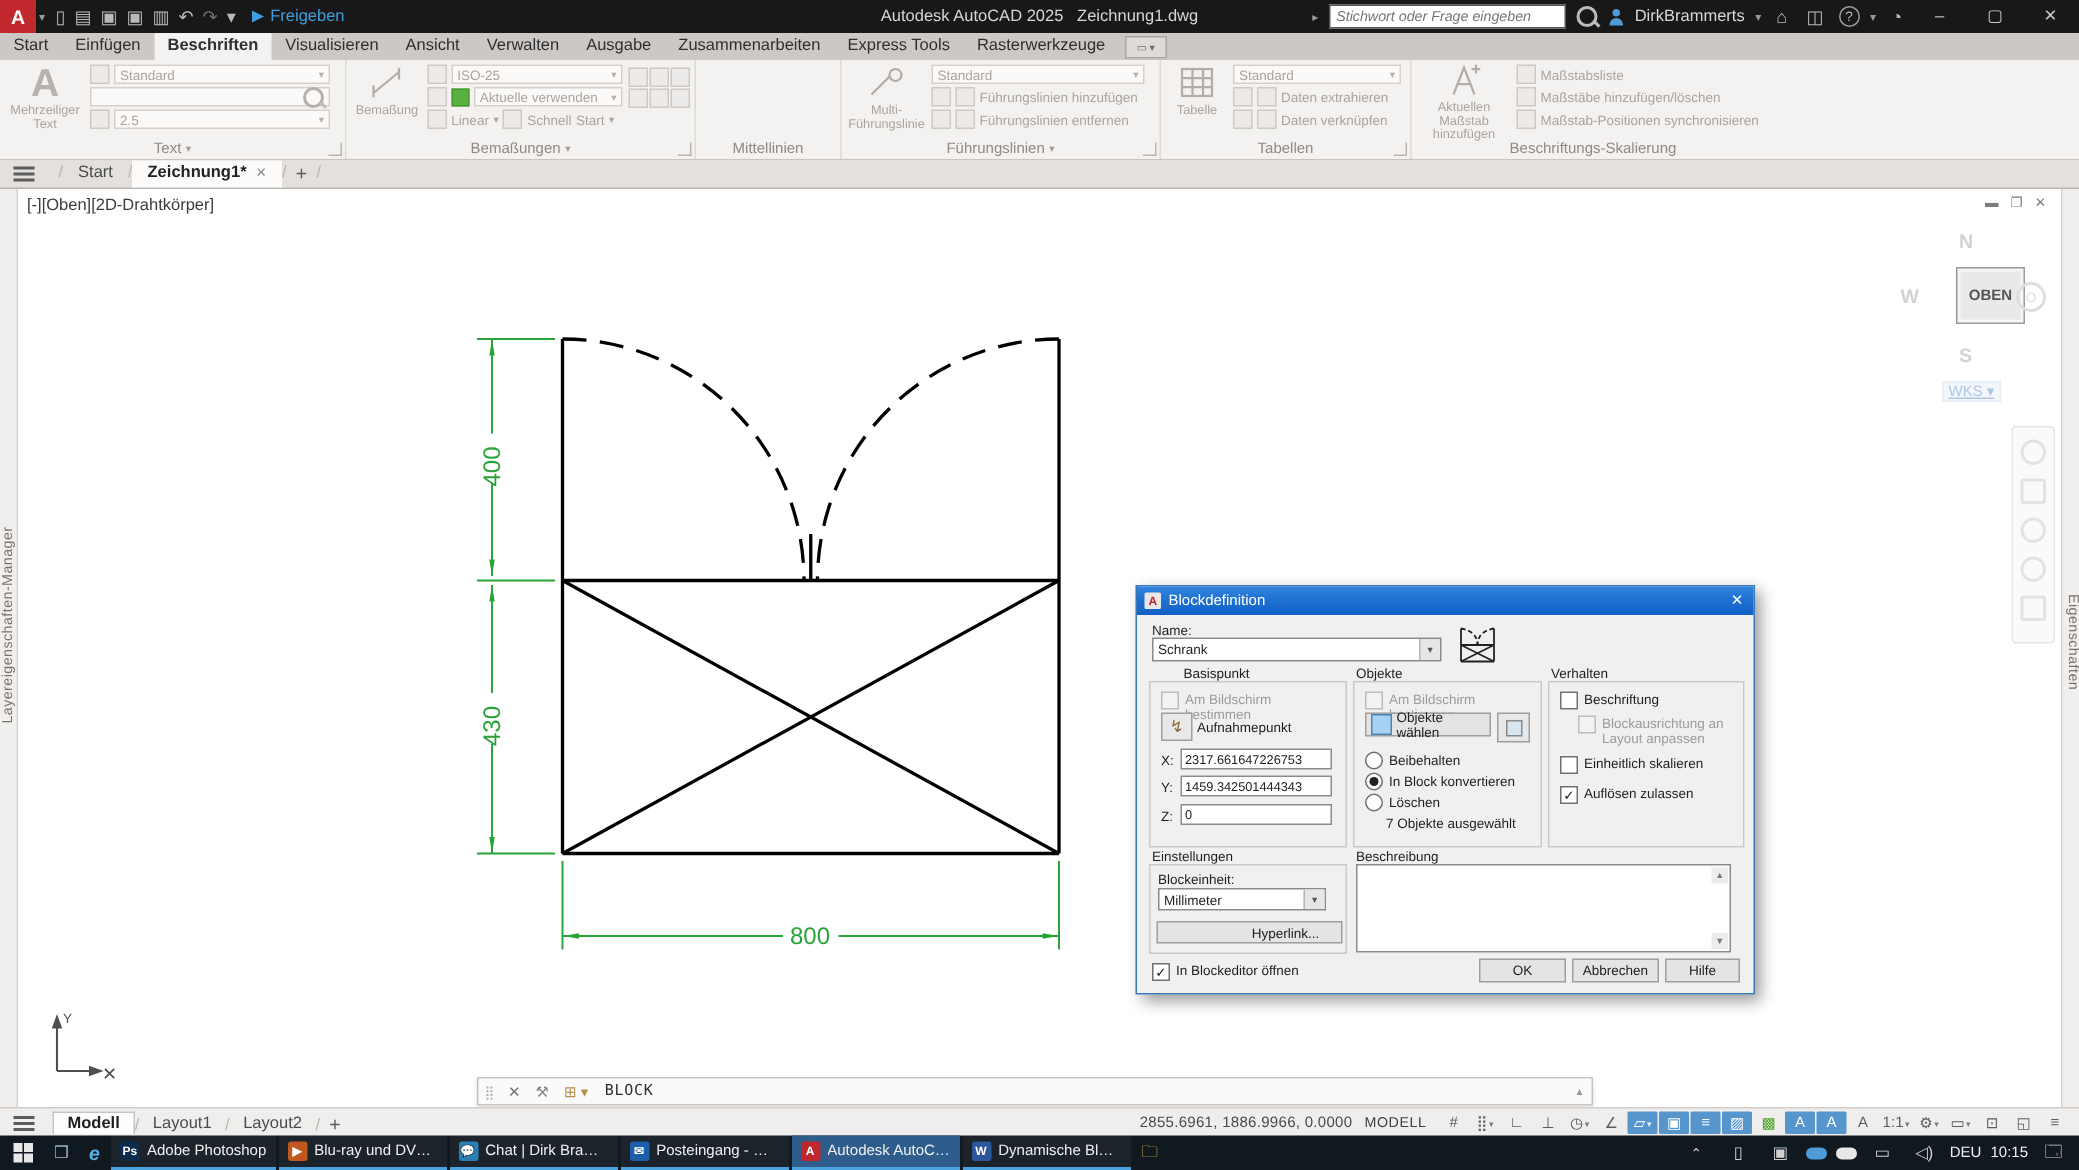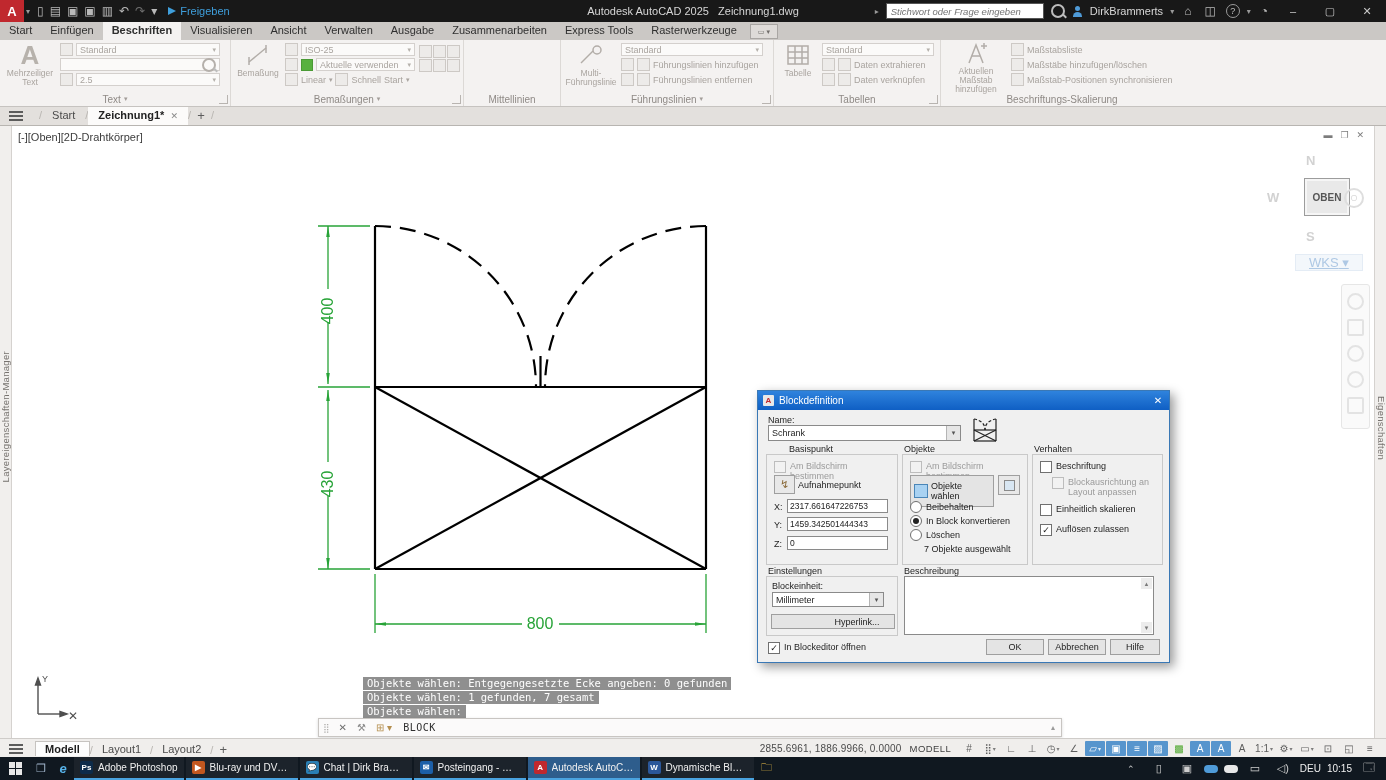--- a/index.html
+++ b/index.html
@@ -82,22 +82,22 @@
   #vplabel{position:absolute;top:5px;left:18px;font-size:11px;color:#3c3c3c;}
   
   #vcube-n{top:27px;left:1306px;}  #vcube-w{top:64px;left:1267px;}
   #vcube-s{top:103px;left:1306px;} 
   .vletter{position:absolute;font-size:13px;font-weight:bold;color:#d2d2d2;}
   #vcube-top{position:absolute;top:52px;left:1288px;width:44px;height:36px;background:#e9e9e9;
              border:1px solid #9c9c9c;display:flex;align-items:center;justify-content:center;
              font-size:10px;font-weight:bold;color:#555;box-shadow:inset 0 0 0 2px #f6f6f6;margin-left:16px;}
   #vcube-o{position:absolute;top:62px;left:1344px;width:16px;height:16px;border:2px solid #dedede;
            border-radius:50%;color:#dcdcdc;font-size:9px;display:flex;align-items:center;justify-content:center;}
-  #vcube-wcs{position:absolute;top:128px;left:1295px;font-size:13px;color:#aec8e4;background:#f3f7fb;
-             padding:0 13px;border:1px solid #e4ecf5;text-decoration:underline;}
+  #vcube-wcs{position:absolute;top:128px;left:1295px;font-size:10px;color:#aec8e4;background:#f3f7fb;
+             padding:0 3px;border:1px solid #e4ecf5;text-decoration:underline;}
   #dwg-ctl{position:absolute;top:4px;right:22px;display:flex;gap:8px;color:#7c7c7c;font-size:9px;}
   
   #navbar{position:absolute;top:158px;left:1341px;width:27px;height:135px;background:#fafafa;
           border:1px solid #e6e6e6;border-radius:3px;display:flex;flex-direction:column;
           align-items:center;gap:9px;padding-top:8px;}
   #navbar span{display:block;width:13px;height:13px;border:2px solid #e3e3e3;border-radius:50%;}
   #navbar span.sq{border-radius:2px;}
   
   #cmd-history{position:absolute;left:363px;top:551px;display:flex;flex-direction:column;gap:1px;align-items:flex-start;}
   .cmdline{background:#8f8f8f;color:#fdfdfd;font-family:"DejaVu Sans Mono",monospace;font-size:10.5px;
@@ -538,25 +538,20 @@
       <g stroke="#4f4f4f" stroke-width="1.4" fill="none">
         <line x1="10" y1="12" x2="10" y2="43"></line>
         <line x1="10" y1="43" x2="34" y2="43"></line>
         <polygon points="10,7 7.5,14 12.5,14" fill="#4f4f4f"></polygon>
         <polygon points="39,43 32,40.5 32,45.5" fill="#4f4f4f"></polygon>
       </g>
       <text x="14" y="11" font-size="9" fill="#4f4f4f">Y</text>
     </svg>
     <span id="crosshair">✕</span>
 
-    <div id="cmd-history">
-        <div class="cmdline">Objekte wählen: Entgegengesetzte Ecke angeben: 0 gefunden</div>
-        <div class="cmdline">Objekte wählen: 1 gefunden, 7 gesamt</div>
-        <div class="cmdline">Objekte wählen:</div>
-      </div>
     <div id="cmdbar">
       <span class="grip">⣿</span>
       <span class="cx">✕</span>
       <span class="cwr">⚒</span>
       <span class="cwr" style="color:#b58f4f;">⊞ ▾</span>
       <span id="cmd-text">BLOCK</span>
       <span class="cend">▴</span>
     </div>
 
     <div id="dialog">
@@ -600,21 +595,21 @@
       <input class="dfield" style="left: 29px; top: 126px; width: 101px; height: 14px;" value="1459.342501444343">
       <span class="dlabel" style="left:16px;top:148px;">Z:</span>
       <input class="dfield" style="left: 29px; top: 145px; width: 101px; height: 14px;" value="0">
 
       <span class="dlabel" style="left:146px;top:53px;">Objekte</span>
       <div class="dgroup" style="left:144px;top:63px;width:124px;height:109px;"></div>
       <div class="cb dis" style="left:152px;top:70px;width:112px;">
         <span class="box"></span>
           <span>Am Bildschirm bestimmen</span>
         </div>
-      <div class="dbtn" style="left:152px;top:84px;width:84px;height:32px;gap:3px;justify-content:flex-start;padding-left:3px;">
+      <div class="dbtn" style="left:152px;top:84px;width:84px;height:16px;gap:3px;justify-content:flex-start;padding-left:3px;">
         <span style="width:12px;height:12px;background:#a9d2f2;border:1px solid #4a86b8;display:inline-block;"></span>
         <span>Objekte wählen</span>
         </div>
       <div class="ibtn" style="left:240px;top:84px;width:20px;height:18px;">
         <span style="width:9px;height:9px;border:1px solid #8a8a8a;background:#d8e6f2;"></span>
         </div>
       <div class="radio" style="left:152px;top:110px;">
         <span class="rc"></span>
           <span>Beibehalten</span>
         </div>

